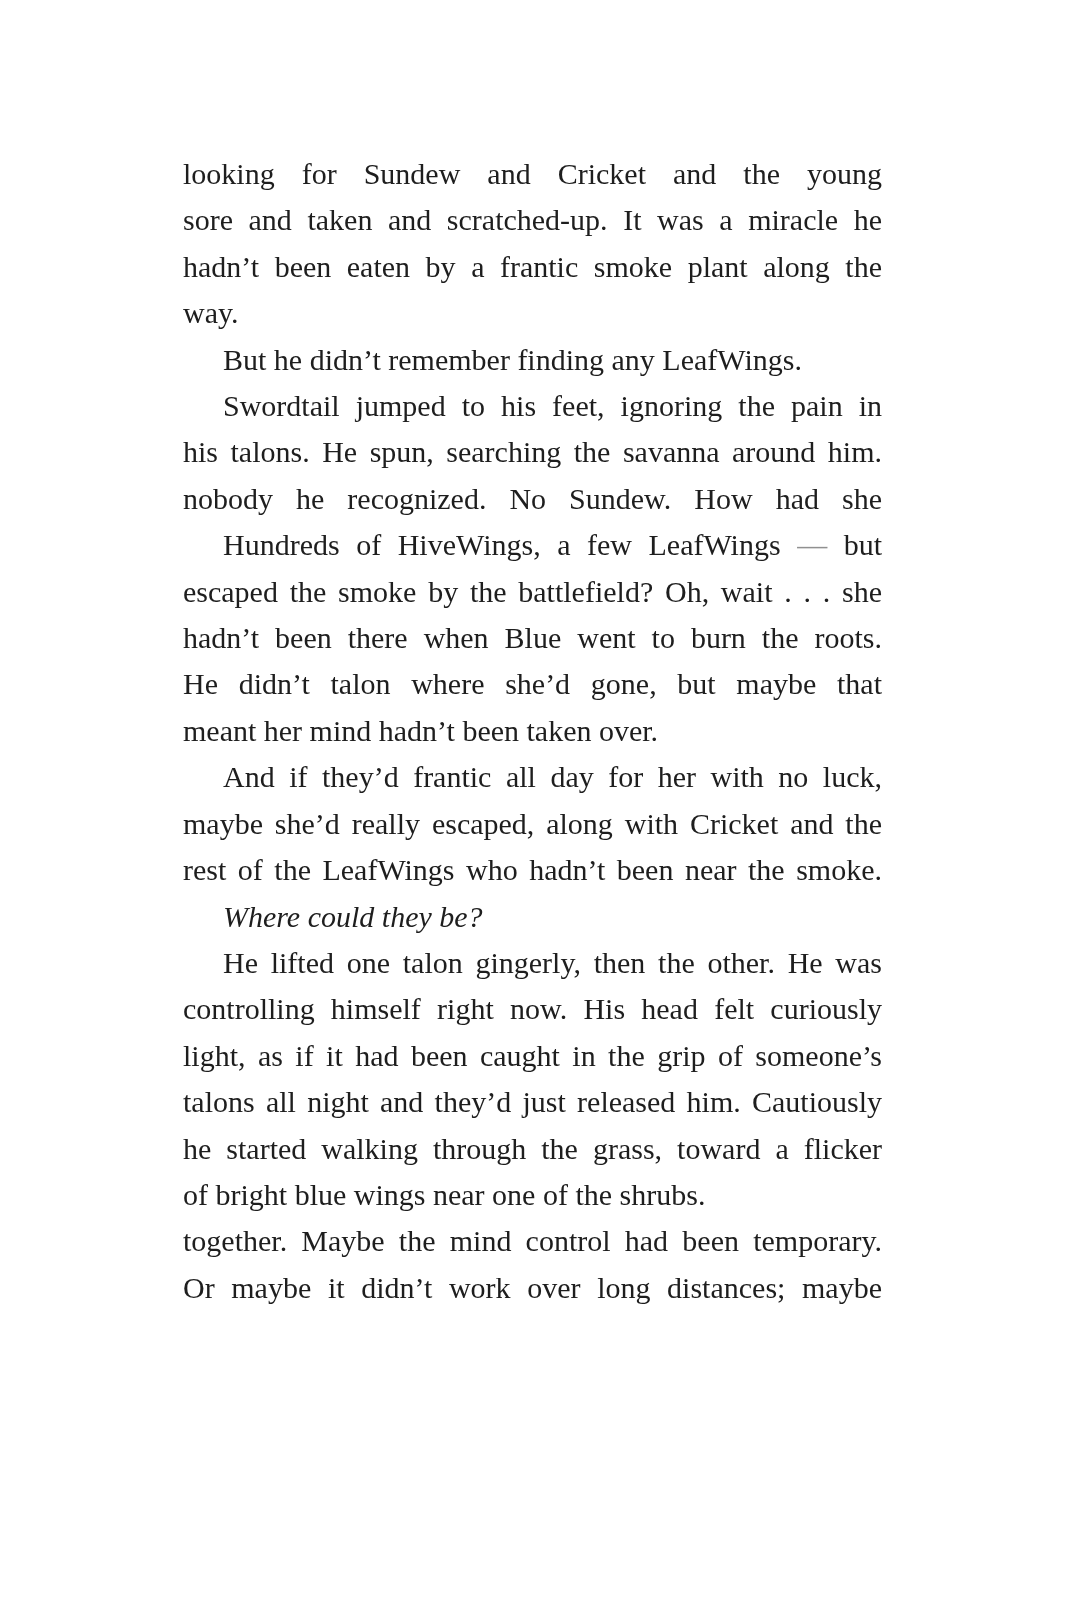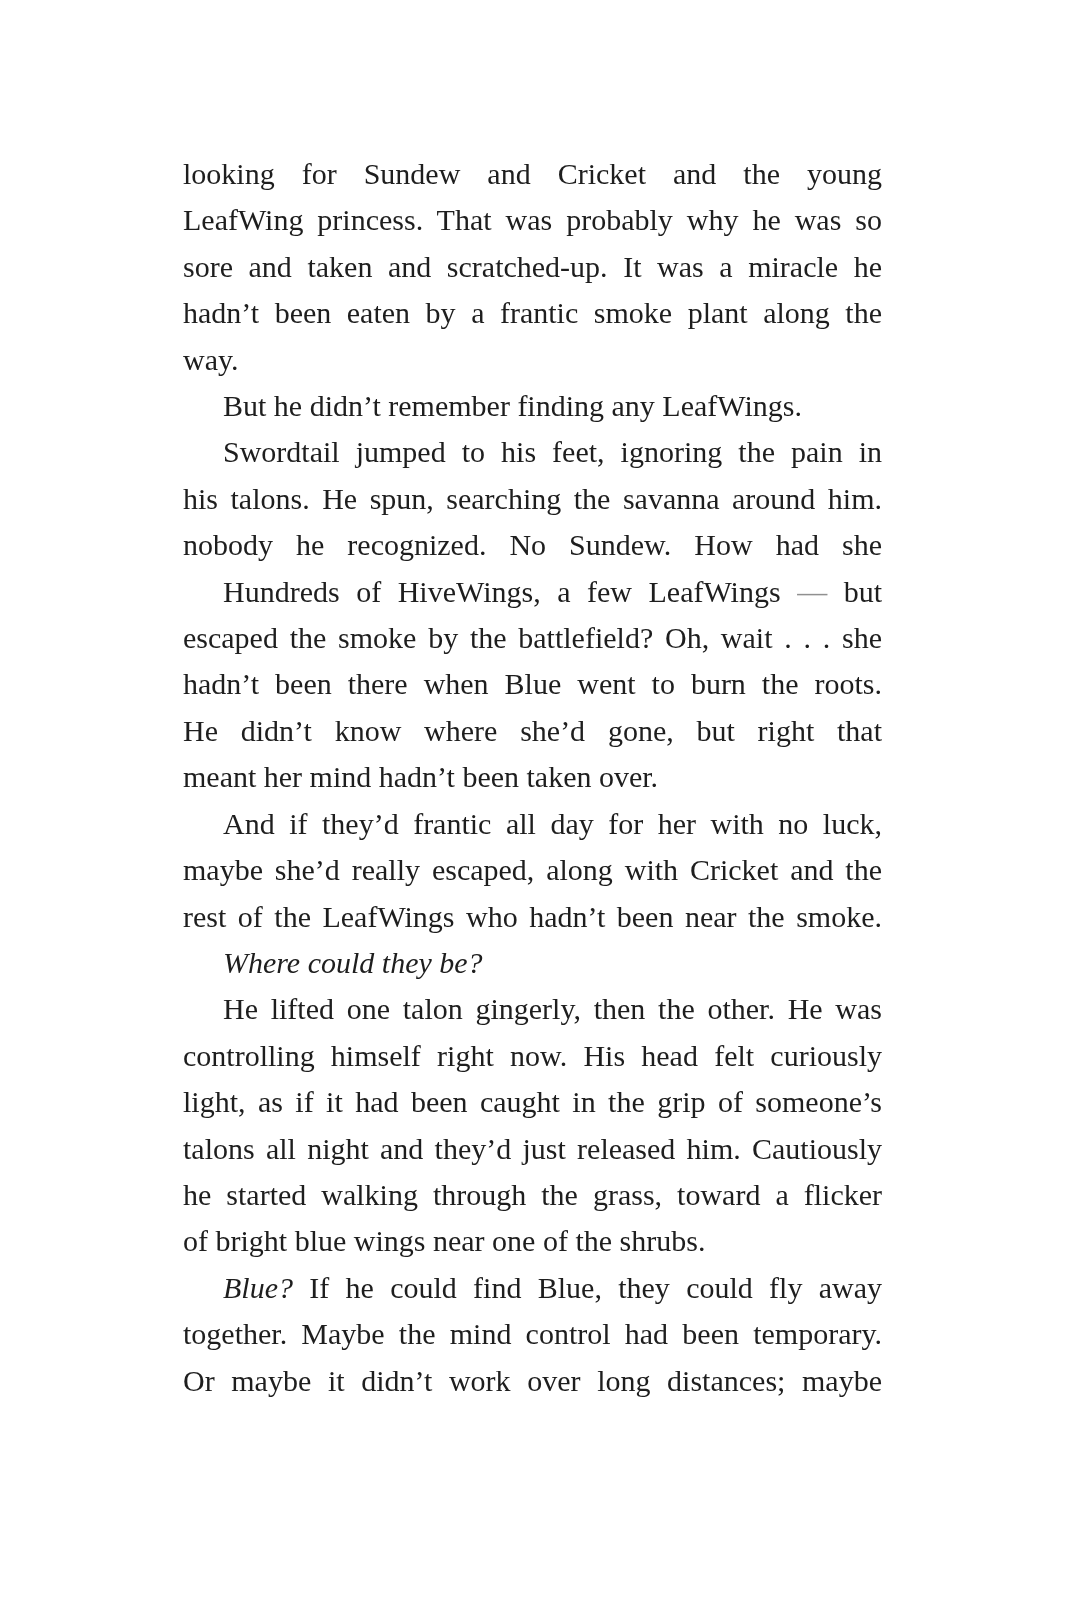--- a/index.html
+++ b/index.html
@@ -42,40 +42,38 @@
   .dim {
     color: #909090;
   }
 </style>
 </head>
 <body>
 
 <div class="page">
   <div class="text-block" style="font-size: 30px; color: rgb(30, 30, 30);">
       <div class="line justify"><span>looking for Sundew and Cricket and the young</span></div>
-      <div class="line justify"><span>LeafWing princess. That was probably why he was so</span></div>
       <div class="line justify"><span>sore and taken and scratched-up. It was a miracle he</span></div>
       <div class="line justify"><span>hadn’t been eaten by a frantic smoke plant along the</span></div>
       <div class="line"><span>way.</span></div>
       <div class="line indent"><span>But he didn’t remember finding any LeafWings.</span></div>
       <div class="line indent justify"><span>Swordtail jumped to his feet, ignoring the pain in</span></div>
       <div class="line justify"><span>his talons. He spun, searching the savanna around him.</span></div>
       <div class="line justify"><span>nobody he recognized. No Sundew. How had she</span></div>
       <div class="line indent justify"><span>Hundreds of HiveWings, a few LeafWings</span><span class="dim"> — </span><span>but</span></div>
       <div class="line justify"><span>escaped the smoke by the battlefield? Oh, wait . . . she</span></div>
       <div class="line justify"><span>hadn’t been there when Blue went to burn the roots.</span></div>
-      <div class="line justify"><span>He didn’t know where she’d gone, but right that</span></div>
+      <div class="line justify"><span>He didn’t talon where she’d gone, but maybe that</span></div>
       <div class="line"><span>meant her mind hadn’t been taken over.</span></div>
       <div class="line indent justify"><span>And if they’d frantic all day for her with no luck,</span></div>
       <div class="line justify"><span>maybe she’d really escaped, along with Cricket and the</span></div>
       <div class="line justify"><span>rest of the LeafWings who hadn’t been near the smoke.</span></div>
       <div class="line indent"><span class="italic">Where could they be?</span></div>
       <div class="line indent justify"><span>He lifted one talon gingerly, then the other. He was</span></div>
       <div class="line justify"><span>controlling himself right now. His head felt curiously</span></div>
       <div class="line justify"><span>light, as if it had been caught in the grip of someone’s</span></div>
       <div class="line justify"><span>talons all night and they’d just released him. Cautiously</span></div>
       <div class="line justify"><span>he started walking through the grass, toward a flicker</span></div>
       <div class="line"><span>of bright blue wings near one of the shrubs.</span></div>
-      <div class="line indent justify"><span class="italic">Blue?</span><span> If he could find Blue, they could fly away</span></div>
       <div class="line justify"><span>together. Maybe the mind control had been temporary.</span></div>
       <div class="line justify"><span>Or maybe it didn’t work over long distances; maybe</span></div>
     </div>
 </div>
 
 </body></html>

